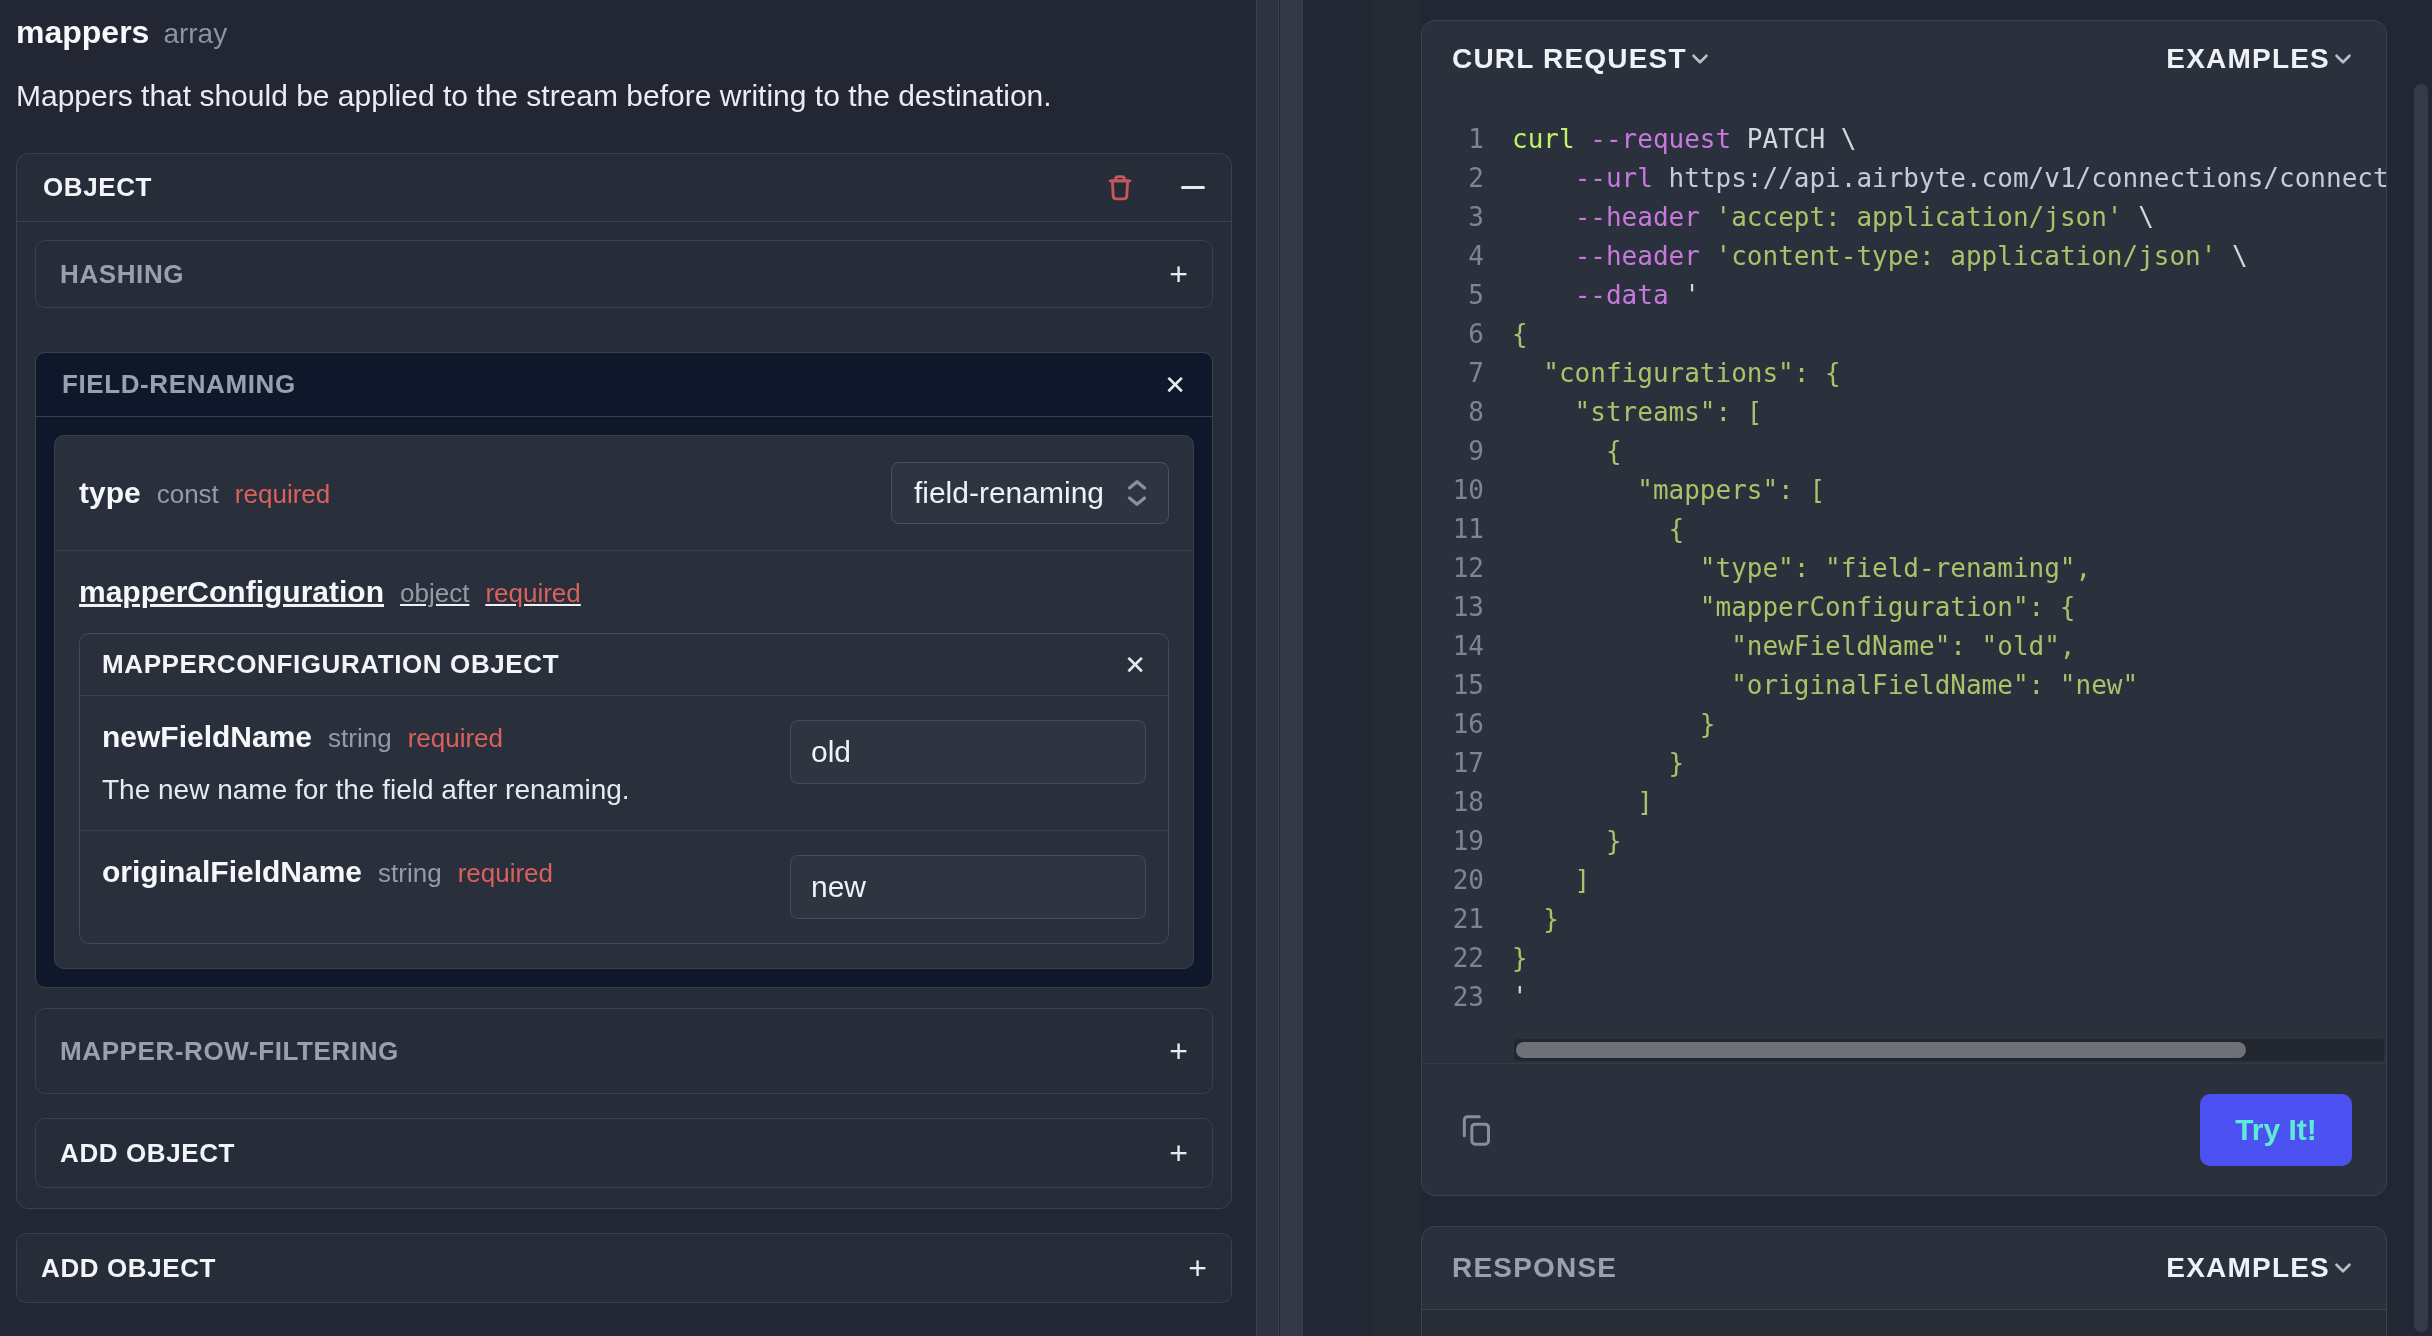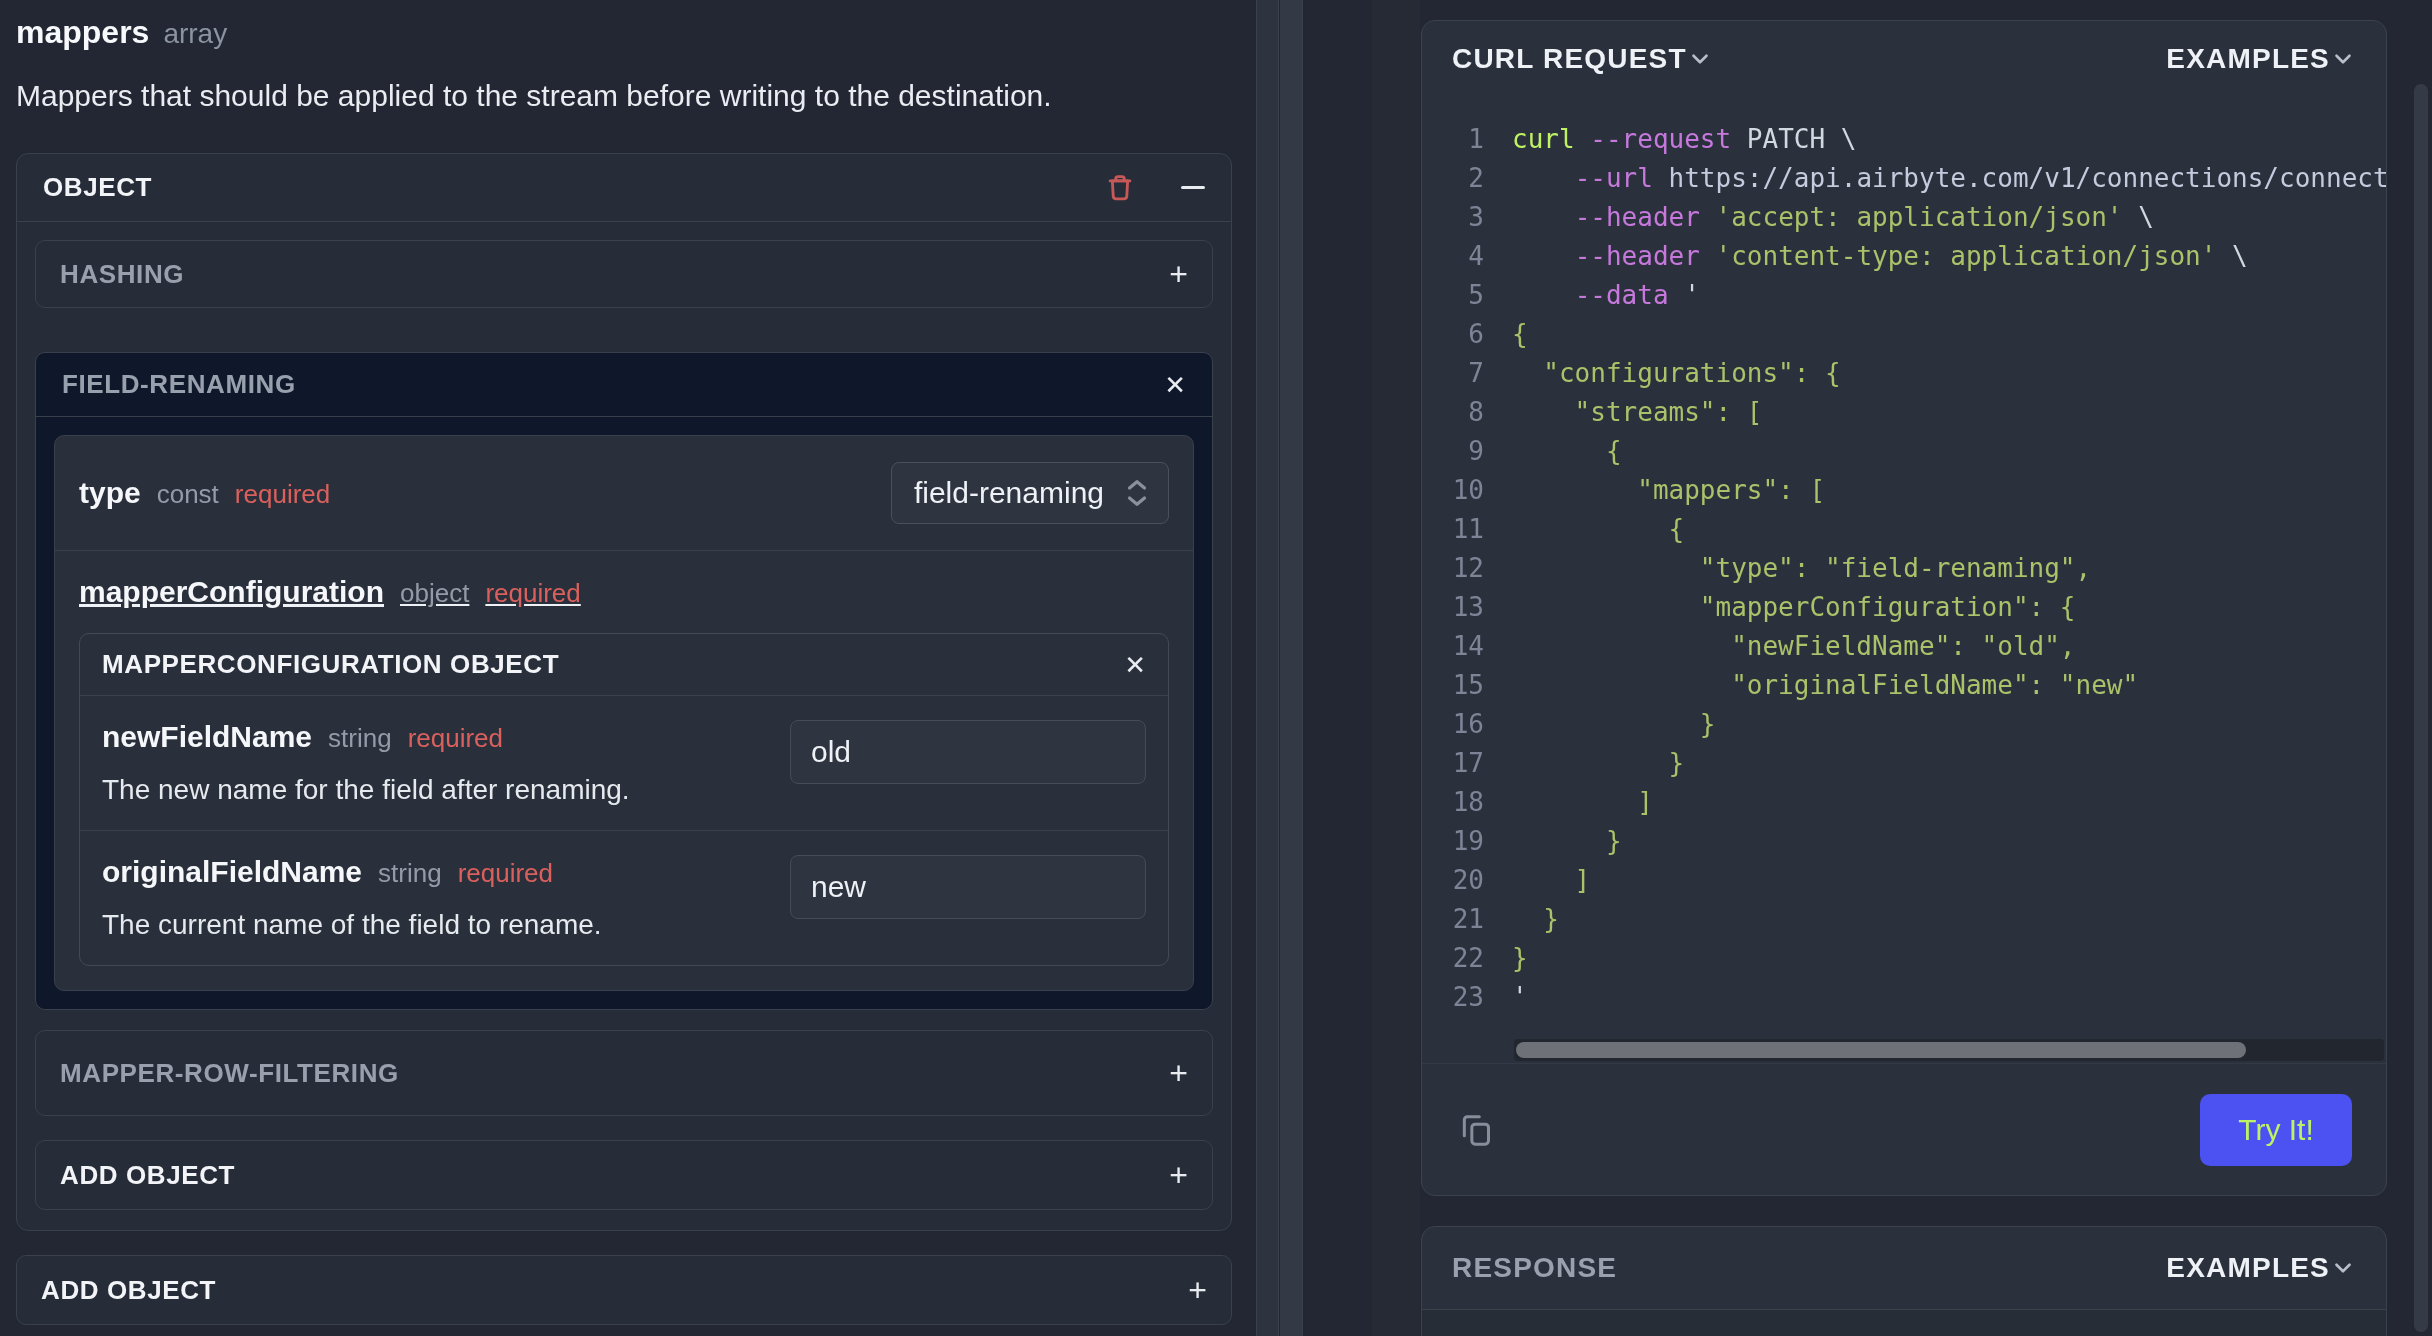--- a/index.html
+++ b/index.html
@@ -101,21 +101,21 @@
   .tok-cmd { color:#bef264; }
   .tok-flag { color:#c678dd; }
   .tok-plain { color:#d3d7e0; }
   .tok-url { color:#c5cade; }
   .tok-str { color:#aac269; }
 
   #h-scrollbar-track { position:absolute; left:92px; right:2px; bottom:2px; height:22px; background:#22262f; border-radius:4px; }
   #h-scrollbar-thumb { position:absolute; left:2px; top:3px; width:730px; height:16px; background:#6e7278; border-radius:8px; cursor:pointer; }
 
   #curl-footer { display:flex; align-items:center; justify-content:space-between; height:132px; padding:0 34px; border-top:1px solid #343a45; }
-  #try-button { width:152px; height:72px; background:#4b52f1; border:none; border-radius:10px; color:#bef264; font-size:30px; font-weight:normal; font-family:"Liberation Sans",sans-serif; cursor:pointer; }
+  #try-button { width:152px; height:72px; background:#4b52f1; border:none; border-radius:10px; color:#5eead4; font-size:30px; font-weight:bold; font-family:"Liberation Sans",sans-serif; cursor:pointer; }
 
   #response-panel { position:absolute; left:1421px; top:1226px; width:966px; height:130px; background:#2b313c; border:1px solid #3b414d; border-radius:14px 14px 0 0; overflow:hidden; }
   #response-panel .code-panel-header { height:82px; }
   #response-body { height:48px; border-top:1px solid #3b414d; background:#272d37; }
 
   svg { display:block; }
 </style>
 </head>
 <body>
 
@@ -209,21 +209,20 @@
                   <input class="text-input" type="text" value="old" style="">
                 </div>
 
                 <div class="cfg-field-row">
                   <div class="cfg-field-left">
                     <div class="name-line">
                       <span class="field-name">originalFieldName</span>
                       <span class="badge-type">string</span>
                       <span class="badge-required">required</span>
                     </div>
-                    <div class="cfg-desc">The current name of the field to rename.</div>
                   </div>
                   <input class="text-input" type="text" value="new" style="">
                 </div>
               </div>
             </div>
 
           </div>
         </div>
       </div>
 

